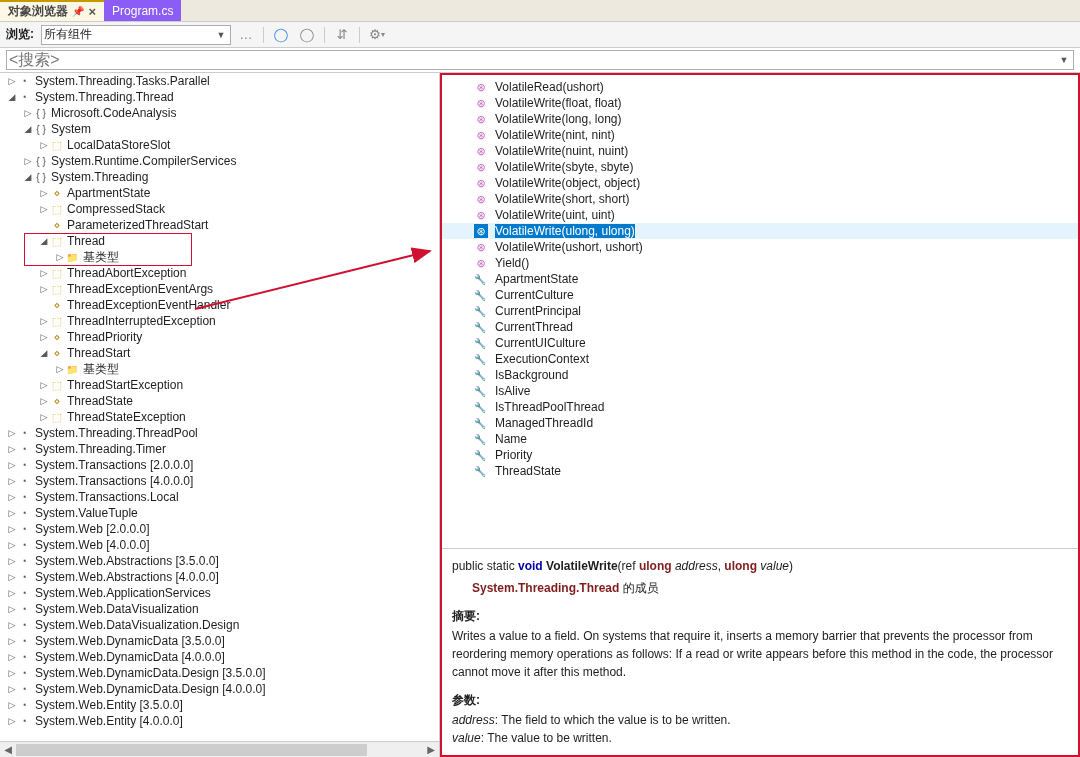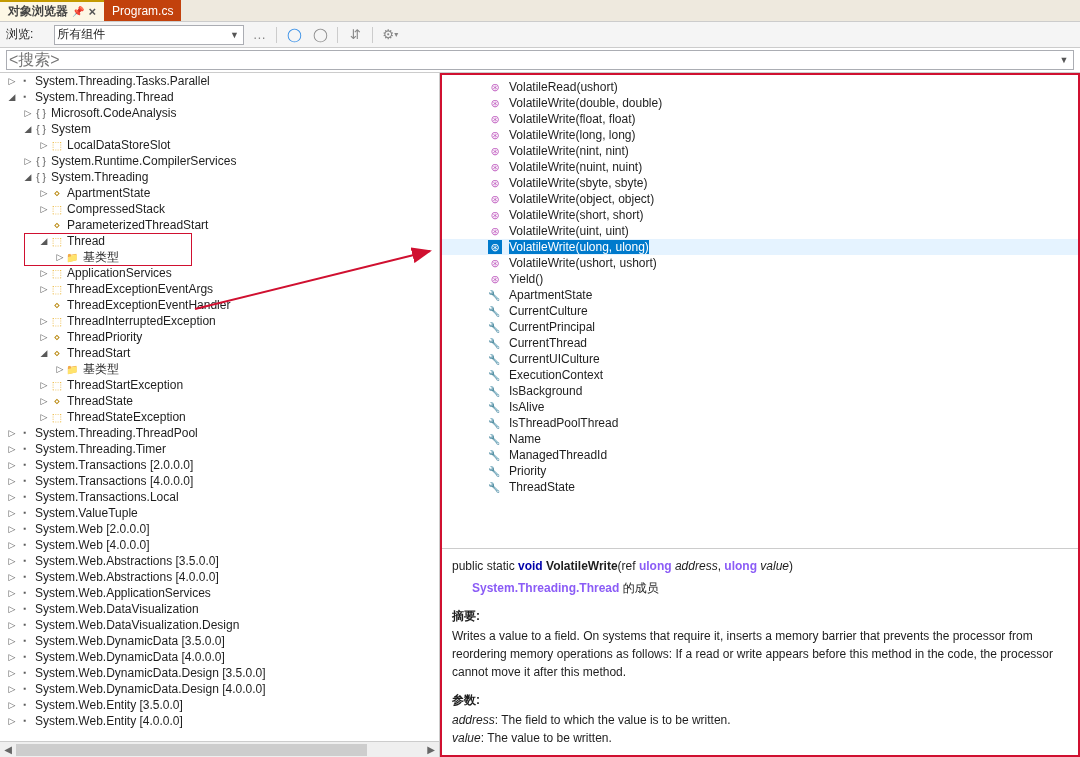--- a/index.html
+++ b/index.html
@@ -2,54 +2,54 @@
 <html><head>
 <meta charset="utf-8">
 <style>
 * { box-sizing: border-box; margin: 0; padding: 0; }
 body { font-family: "Segoe UI", "Microsoft YaHei", sans-serif; font-size: 12px; color: #1e1e1e; overflow: hidden; background: #fff; }
 .root { width: 1080px; height: 757px; display: flex; flex-direction: column; position: relative; }
 
 .tabs { display: flex; background: #eee9de; height: 22px; border-bottom: 1px solid #ccc; }
 .tab { padding: 2px 8px; display: flex; align-items: center; gap: 4px; font-size: 12px; }
 .tab.active { background: #fdf7e5; border-top: 2px solid #c49a00; border-bottom: none; font-weight: bold; color: #444; }
-.tab.inactive { background: #c2410c; color: #fff; }
+.tab.inactive { background: #8b5cf6; color: #fff; }
 .pin { font-size: 10px; }
 .close { font-size: 13px; color: #555; }
 
 .toolbar { display: flex; align-items: center; height: 26px; padding: 2px 6px; border-bottom: 1px solid #ccc; gap: 4px; background: #f5f5f5; }
-.toolbar label { margin-right: 17px; }
+.toolbar label { margin-right: 3px; font-weight: bold; }
 .dd { display: flex; align-items: center; border: 1px solid #abadb3; background: #fff; width: 190px; height: 20px; padding: 1px 2px; }
 .dd .ddarrow { margin-left: auto; font-size: 9px; color: #555; width: 14px; text-align: center; }
 .tb-btn { width: 22px; height: 20px; display: flex; align-items: center; justify-content: center; border: none; background: none; }
 .sep { width: 1px; height: 16px; background: #ccc; margin: 0 2px; }
 .ic-blue { color: #318ce7; }
 .ic-grey { color: #888; }
 
 .search { display: flex; align-items: center; padding: 2px 6px; border-bottom: 1px solid #ccc; background: #fff; }
 .search-box { flex: 1; border: 1px solid #abadb3; height: 20px; display: flex; align-items: center; padding: 1px 2px; }
 .search-box input { border: none; outline: none; flex: 1; font-size: 16px; }
 .search-box .ddarrow { margin-left: auto; font-size: 9px; color: #555; width: 14px; text-align: center; }
 
 .main { flex: 1; display: flex; overflow: hidden; }
 .left-pane, .right-pane { background: #fff; overflow: auto; }
 .left-pane { width: 440px; border-right: 1px solid #ccc; position: relative; padding-bottom: 12px; }
 .right-pane { flex: 1; display: flex; flex-direction: column; border: 2px solid #d01030; }
 
 .members-list { flex: 1; overflow: auto; padding: 4px 0; }
 .summary-pane { border-top: 1px solid #ccc; padding: 8px 10px; font-size: 12px; line-height: 1.5; }
 .summary-pane .sig { margin-bottom: 4px; }
-.summary-pane .lnk { color: #8b5cf6; font-weight: bold; }
+.summary-pane .lnk { color: #7f1d1d; font-weight: bold; }
 .summary-pane .kw { color: #0000aa; font-weight: bold; }
 .summary-pane h4 { margin-top: 10px; margin-bottom: 2px; font-weight: bold; font-size: 12px; }
 .summary-pane em { }
 
 .tree-row, .mem-row { display: flex; align-items: center; height: 16px; white-space: nowrap; padding-right: 4px; }
 .tree-row { cursor: default; }
-.mem-row { padding-left: 46px; gap: 4px; }
+.mem-row { padding-left: 32px; gap: 4px; }
 .mem-row.selected span { background: #007acc; color: #fff; }
 .mem-row.selected { background: #e5f3ff; }
 .exp { width: 12px; text-align: center; color: #595959; font-size: 9px; cursor: pointer; user-select: none; }
 .gicon { width: 14px; height: 14px; display: inline-block; margin-right: 3px; font-size: 11px; text-align: center; line-height: 14px; }
 .i-asm { color: #5a5a5a; }
 .i-ns { color: #555; }
 .i-ns::before { content:"{ }"; font-size:10px; }
 .i-class { color: #e6a817; }
 .i-class::before { content:"⬚"; color:#e6a817; }
 .i-delegate { color: #b8860b; }
@@ -186,21 +186,21 @@
           <span>Thread</span>
         </div>
         <div class="tree-row" style="padding-left: 54px;">
           <span class="exp">▷</span>
           <span class="gicon i-folder"></span>
           <span>基类型</span>
         </div>
         <div class="tree-row" style="padding-left: 38px;">
           <span class="exp">▷</span>
           <span class="gicon i-class"></span>
-          <span>ApplicationServices</span>
+          <span>ThreadAbortException</span>
         </div>
         <div class="tree-row" style="padding-left: 38px;">
           <span class="exp">▷</span>
           <span class="gicon i-class"></span>
           <span>ThreadExceptionEventArgs</span>
         </div>
         <div class="tree-row" style="padding-left: 38px;">
           <span class="exp"></span>
           <span class="gicon i-delegate"></span>
           <span>ThreadExceptionEventHandler</span>
@@ -343,24 +343,20 @@
     </div>
 
     <div class="right-pane">
       <div class="members-list" id="members">
           <div class="mem-row">
             <span class="gicon i-method"></span>
             <span>VolatileRead(ushort)</span>
           </div>
           <div class="mem-row">
             <span class="gicon i-method"></span>
-            <span>VolatileWrite(double, double)</span>
-          </div>
-          <div class="mem-row">
-            <span class="gicon i-method"></span>
             <span>VolatileWrite(float, float)</span>
           </div>
           <div class="mem-row">
             <span class="gicon i-method"></span>
             <span>VolatileWrite(long, long)</span>
           </div>
           <div class="mem-row">
             <span class="gicon i-method"></span>
             <span>VolatileWrite(nint, nint)</span>
           </div>
@@ -427,25 +423,25 @@
           <div class="mem-row">
             <span class="gicon i-prop"></span>
             <span>IsAlive</span>
           </div>
           <div class="mem-row">
             <span class="gicon i-prop"></span>
             <span>IsThreadPoolThread</span>
           </div>
           <div class="mem-row">
             <span class="gicon i-prop"></span>
+            <span>ManagedThreadId</span>
+          </div>
+          <div class="mem-row">
+            <span class="gicon i-prop"></span>
             <span>Name</span>
-          </div>
-          <div class="mem-row">
-            <span class="gicon i-prop"></span>
-            <span>ManagedThreadId</span>
           </div>
           <div class="mem-row">
             <span class="gicon i-prop"></span>
             <span>Priority</span>
           </div>
           <div class="mem-row">
             <span class="gicon i-prop"></span>
             <span>ThreadState</span>
           </div>
         </div>

